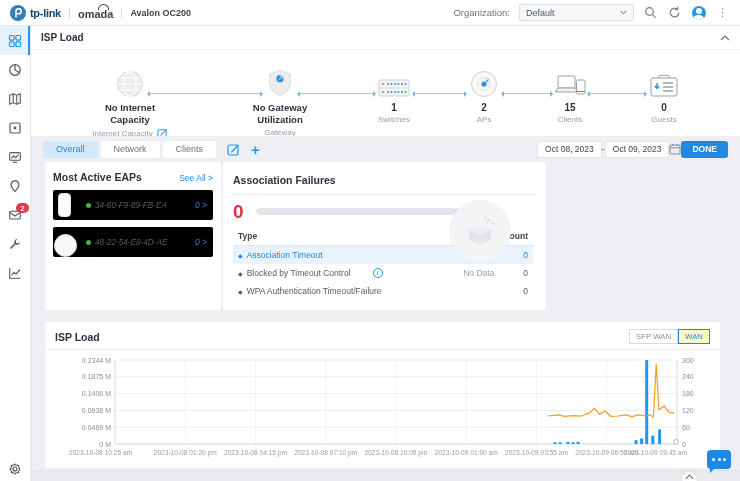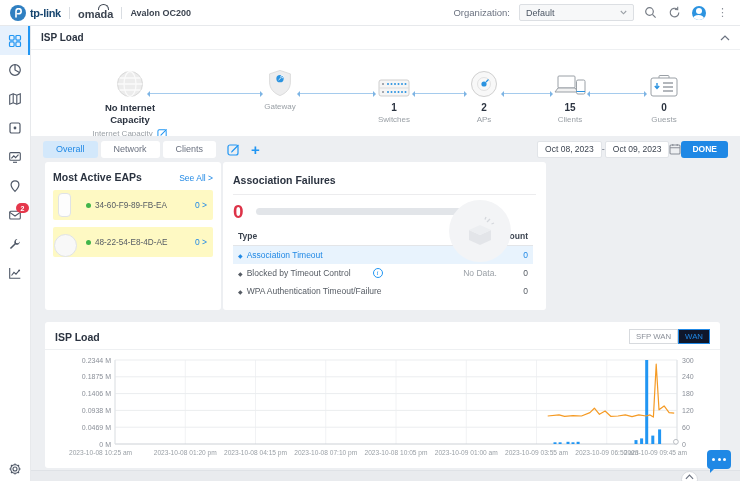--- a/index.html
+++ b/index.html
@@ -80,22 +80,22 @@
     border-radius:3px; padding:0 11px; cursor:pointer; }
 
   .panel { position:absolute; background:#fff; border-radius:3px; }
   .p-eap { top:26px; left:14px; width:176px; height:148px; padding:9px 8px; }
   .p-af  { top:26px; left:192px; width:323px; height:148px; padding:8px 10px; }
   .p-isp { top:186px; left:14px; right:20px; height:146px; }
 
   .eap-head { display:flex; align-items:baseline; }
   .p-title { font-size:10.5px; font-weight:bold; color:#2b3340; }
   .see-all { margin-left:auto; font-size:8.5px; color:#1f88e5; cursor:pointer; }
-  .eap-row { margin-top:7px; height:30px; background:#fef9c3; border-radius:2px; display:flex;
-    align-items:center; position:relative; padding-left:33px; cursor:pointer; }
+  .eap-row { margin-top:7px; height:30px; background:#000000; border-radius:2px; display:flex;
+    align-items:center; position:relative; padding-left:33px; cursor:pointer;font-style:italic; }
   .eap-thumb { position:absolute; left:5px; top:3px; width:13px; height:24px; background:#fdfdfd;
     border:1px solid #e0e3e6; border-radius:4px; }
   .eap-thumb.round { width:23px; height:23px; border-radius:50%; left:1px; top:7px; background:#f8f8f8; }
   .eap-dot { width:5px; height:5px; border-radius:50%; background:#41b54a; margin-right:4px; flex:none; }
   .eap-mac { font-size:8.2px; color:#555b63; }
   .eap-cnt { margin-left:auto; padding-right:6px; font-size:8.5px; color:#1f88e5; }
 
   .af-divider { height:1px; background:#ececee; margin:6px 0 7px; }
   .af-zero-row { display:flex; align-items:center; gap:12px; margin-bottom:8px; }
   .af-zero { font-size:19px; font-weight:bold; color:#dd3348; line-height:1; }
@@ -114,21 +114,21 @@
     font-style:italic; font-family:"Liberation Serif",serif; cursor:pointer; }
   .nodata { position:absolute; right:26px; top:38px; width:80px; text-align:center; }
   .nodata-circle { width:62px; height:62px; border-radius:50%; background:#f3f4f6; margin:0 auto 6px;
     display:flex; align-items:center; justify-content:center; }
   .nodata-text { font-size:8.5px; color:#9aa0a6; }
 
   .isp-head { display:flex; align-items:center; padding:7px 10px 5px; border-bottom:1px solid #eef0f2; }
   .wan-toggle { margin-left:auto; display:flex; }
   .wan-btn { height:15px; font-size:7.8px; padding:0 6px; display:flex; align-items:center;
     background:#fff; border:1px solid #d7dade; color:#8a8f98; cursor:pointer; }
-  .wan-btn.active { border-color:#1f88e5; color:#1f88e5; background:#0f172a; }
+  .wan-btn.active { border-color:#1f88e5; color:#1f88e5; background:#fef9c3; }
   .chart-wrap { padding:2px 10px 0; }
 
   
   .bottombar { position:absolute; left:31px; right:0; bottom:0; height:11px; background:#e9ebee;
     border-top:1px solid #dfe2e6; z-index:20; }
   .collapse-btn { position:absolute; left:650px; bottom:-7px; width:17px; height:17px; background:#fff;
     border:1px solid #d9dce0; border-radius:50%; display:flex; align-items:flex-start; justify-content:center;
     padding-top:2px; cursor:pointer; }
   .chat-fab { position:absolute; right:9px; bottom:12px; width:24px; height:19px; background:#1f88e5;
     border-radius:4px; display:flex; align-items:center; justify-content:center; gap:2.5px; z-index:40; cursor:pointer; }
@@ -284,20 +284,21 @@
     </div>
 
     <div class="node" style="left:204px; top:16px; width:90px;">
       <div class="nico">
         <svg width="26" height="30" viewBox="0 0 30 32">
             <path d="M15 1.5 L27 5.5 V15 C27 23 21.5 28 15 30.5 C8.5 28 3 23 3 15 V5.5 Z" fill="#ededee" stroke="#d8d8d8"></path>
             <circle cx="15" cy="11" r="4.2" fill="#2b93e0"></circle>
             <path d="M13.3 12.7 L16.7 9.3 M16 9 a1.4 1.4 0 1 1 1 1" stroke="#fff" stroke-width="1" fill="none"></path>
           </svg>
       </div>
+      <div class="ntitle">No Gateway Utilization</div>
       <div class="nsub">
           <span>Gateway</span>
         </div>
     </div>
 
     <div class="node" style="left:330px; top:16px; width:66px;">
       <div class="nico">
         <svg width="32" height="20" viewBox="0 0 32 20">
             <rect x="1" y="2" width="30" height="16" rx="2" fill="#f5f5f5" stroke="#cfcfcf"></rect>
             <path d="M1 10 H31" stroke="#dddddd"></path>

